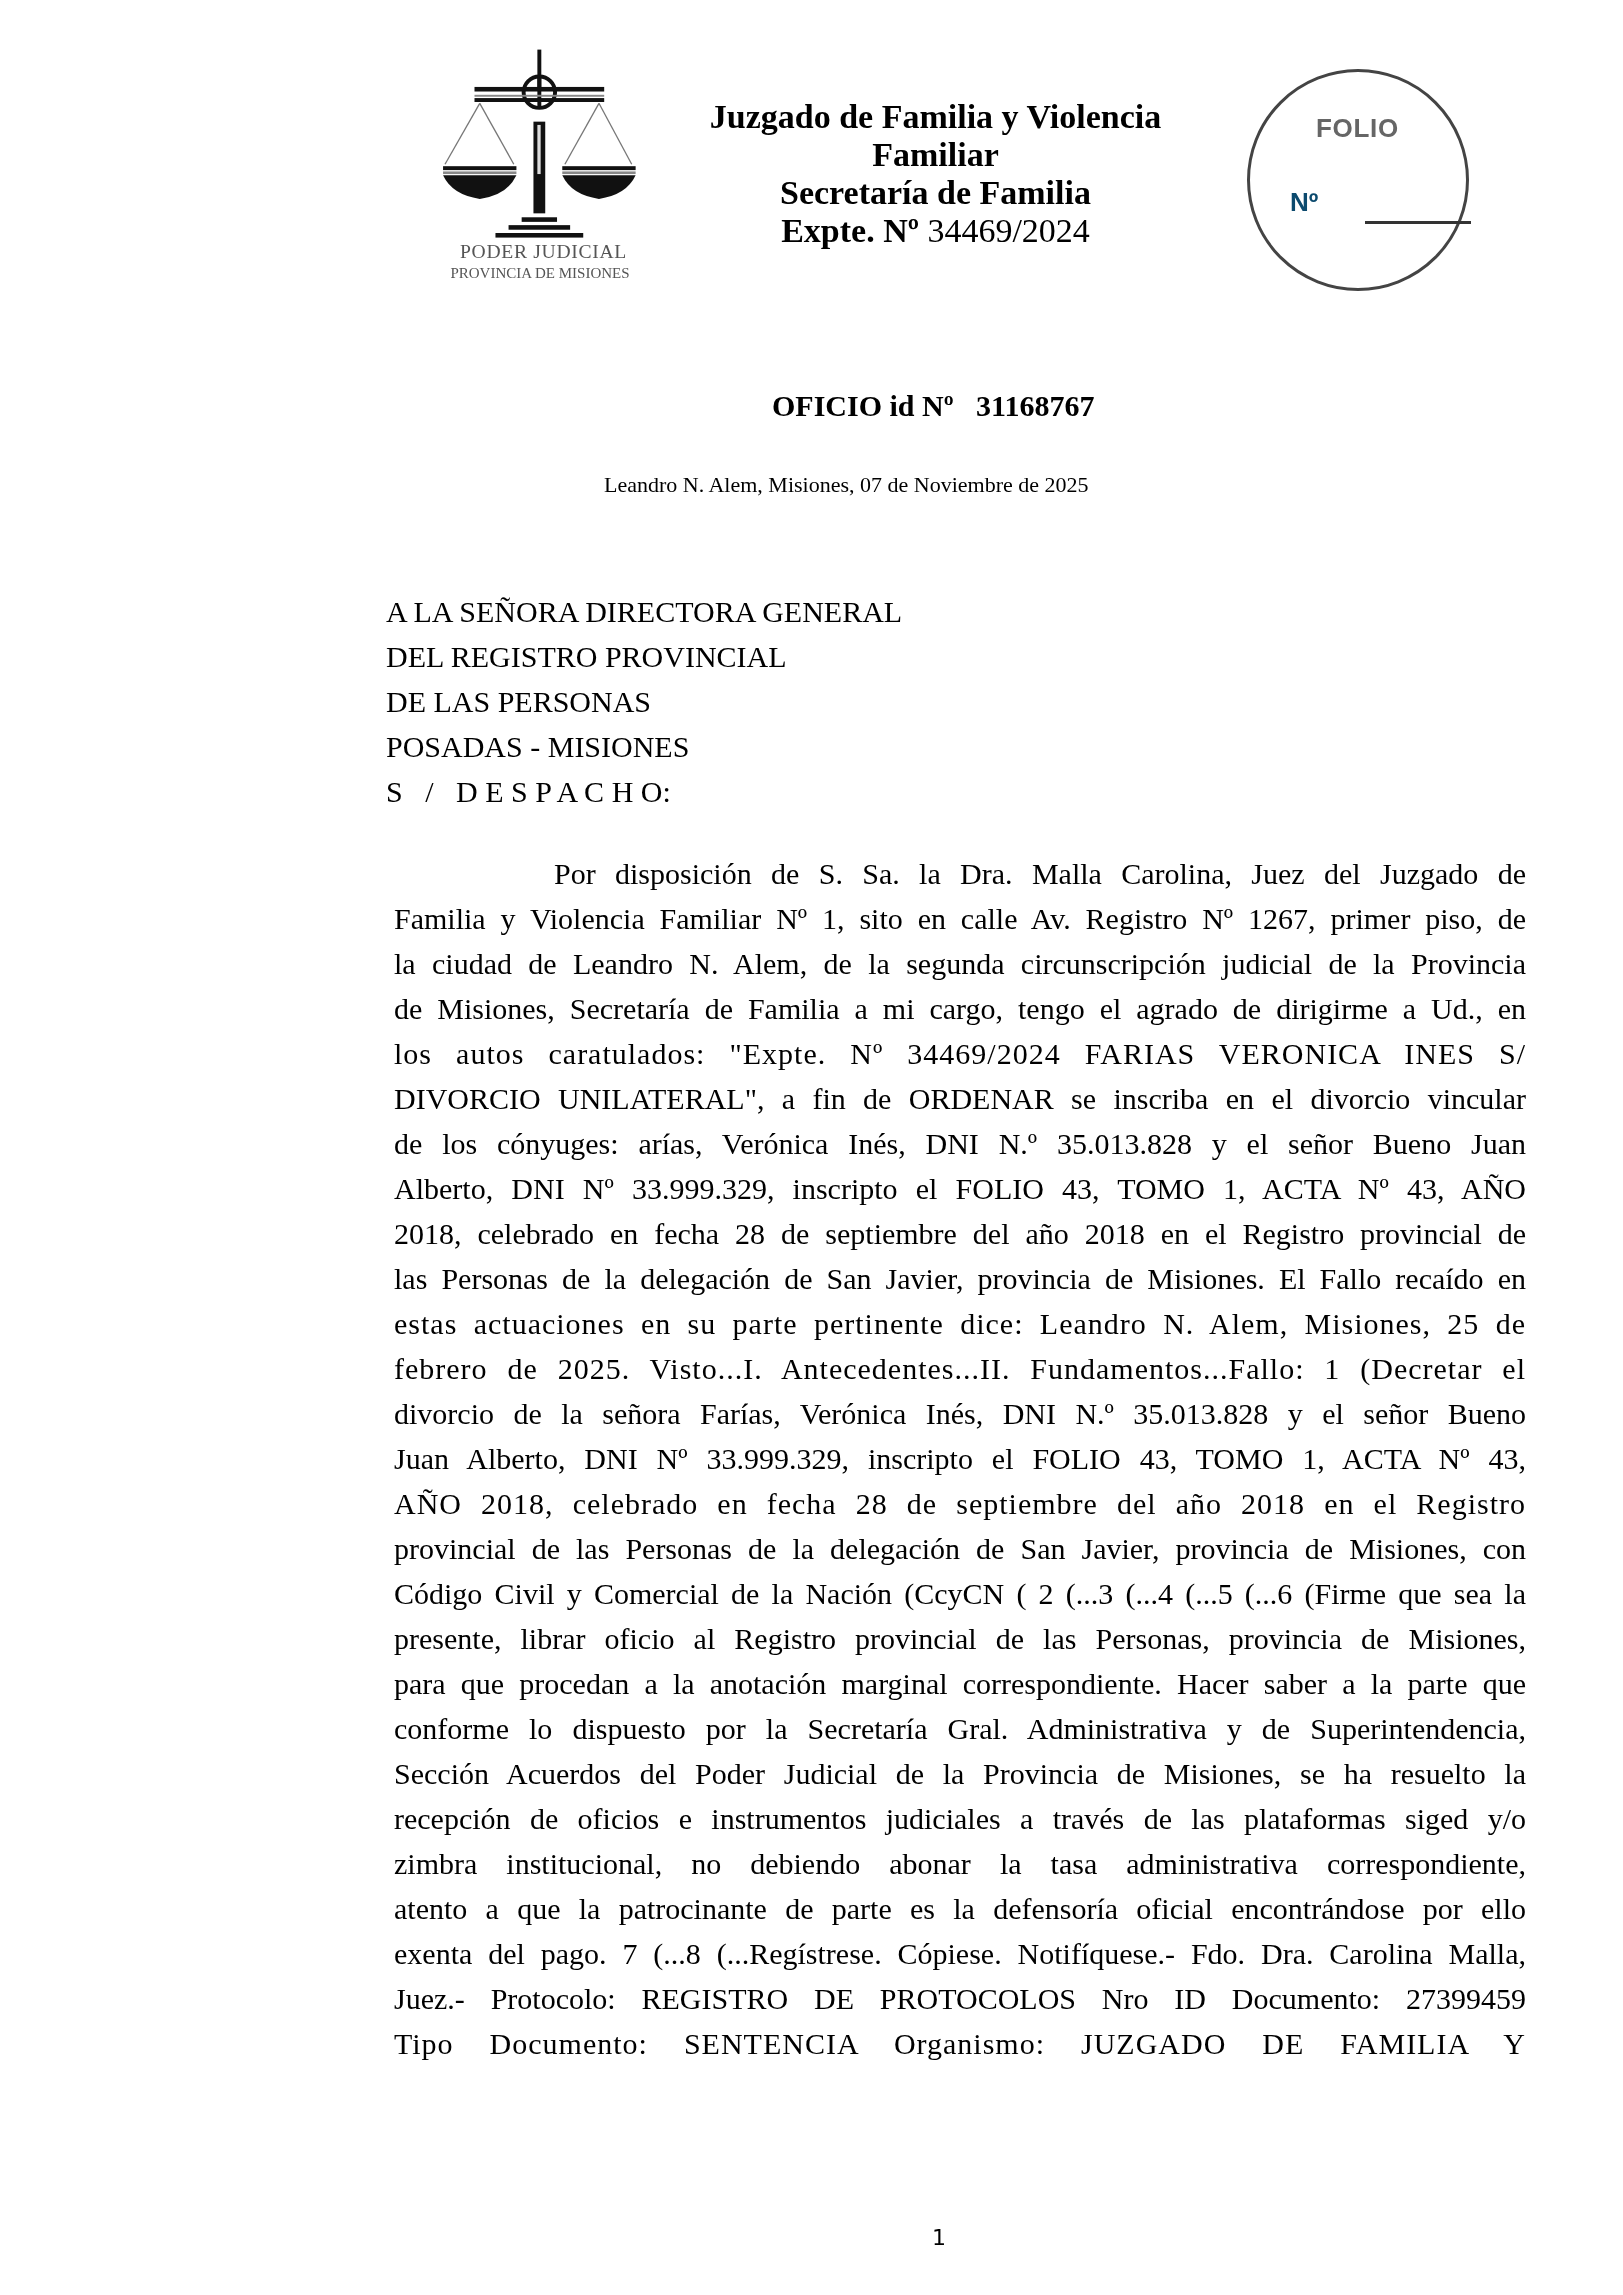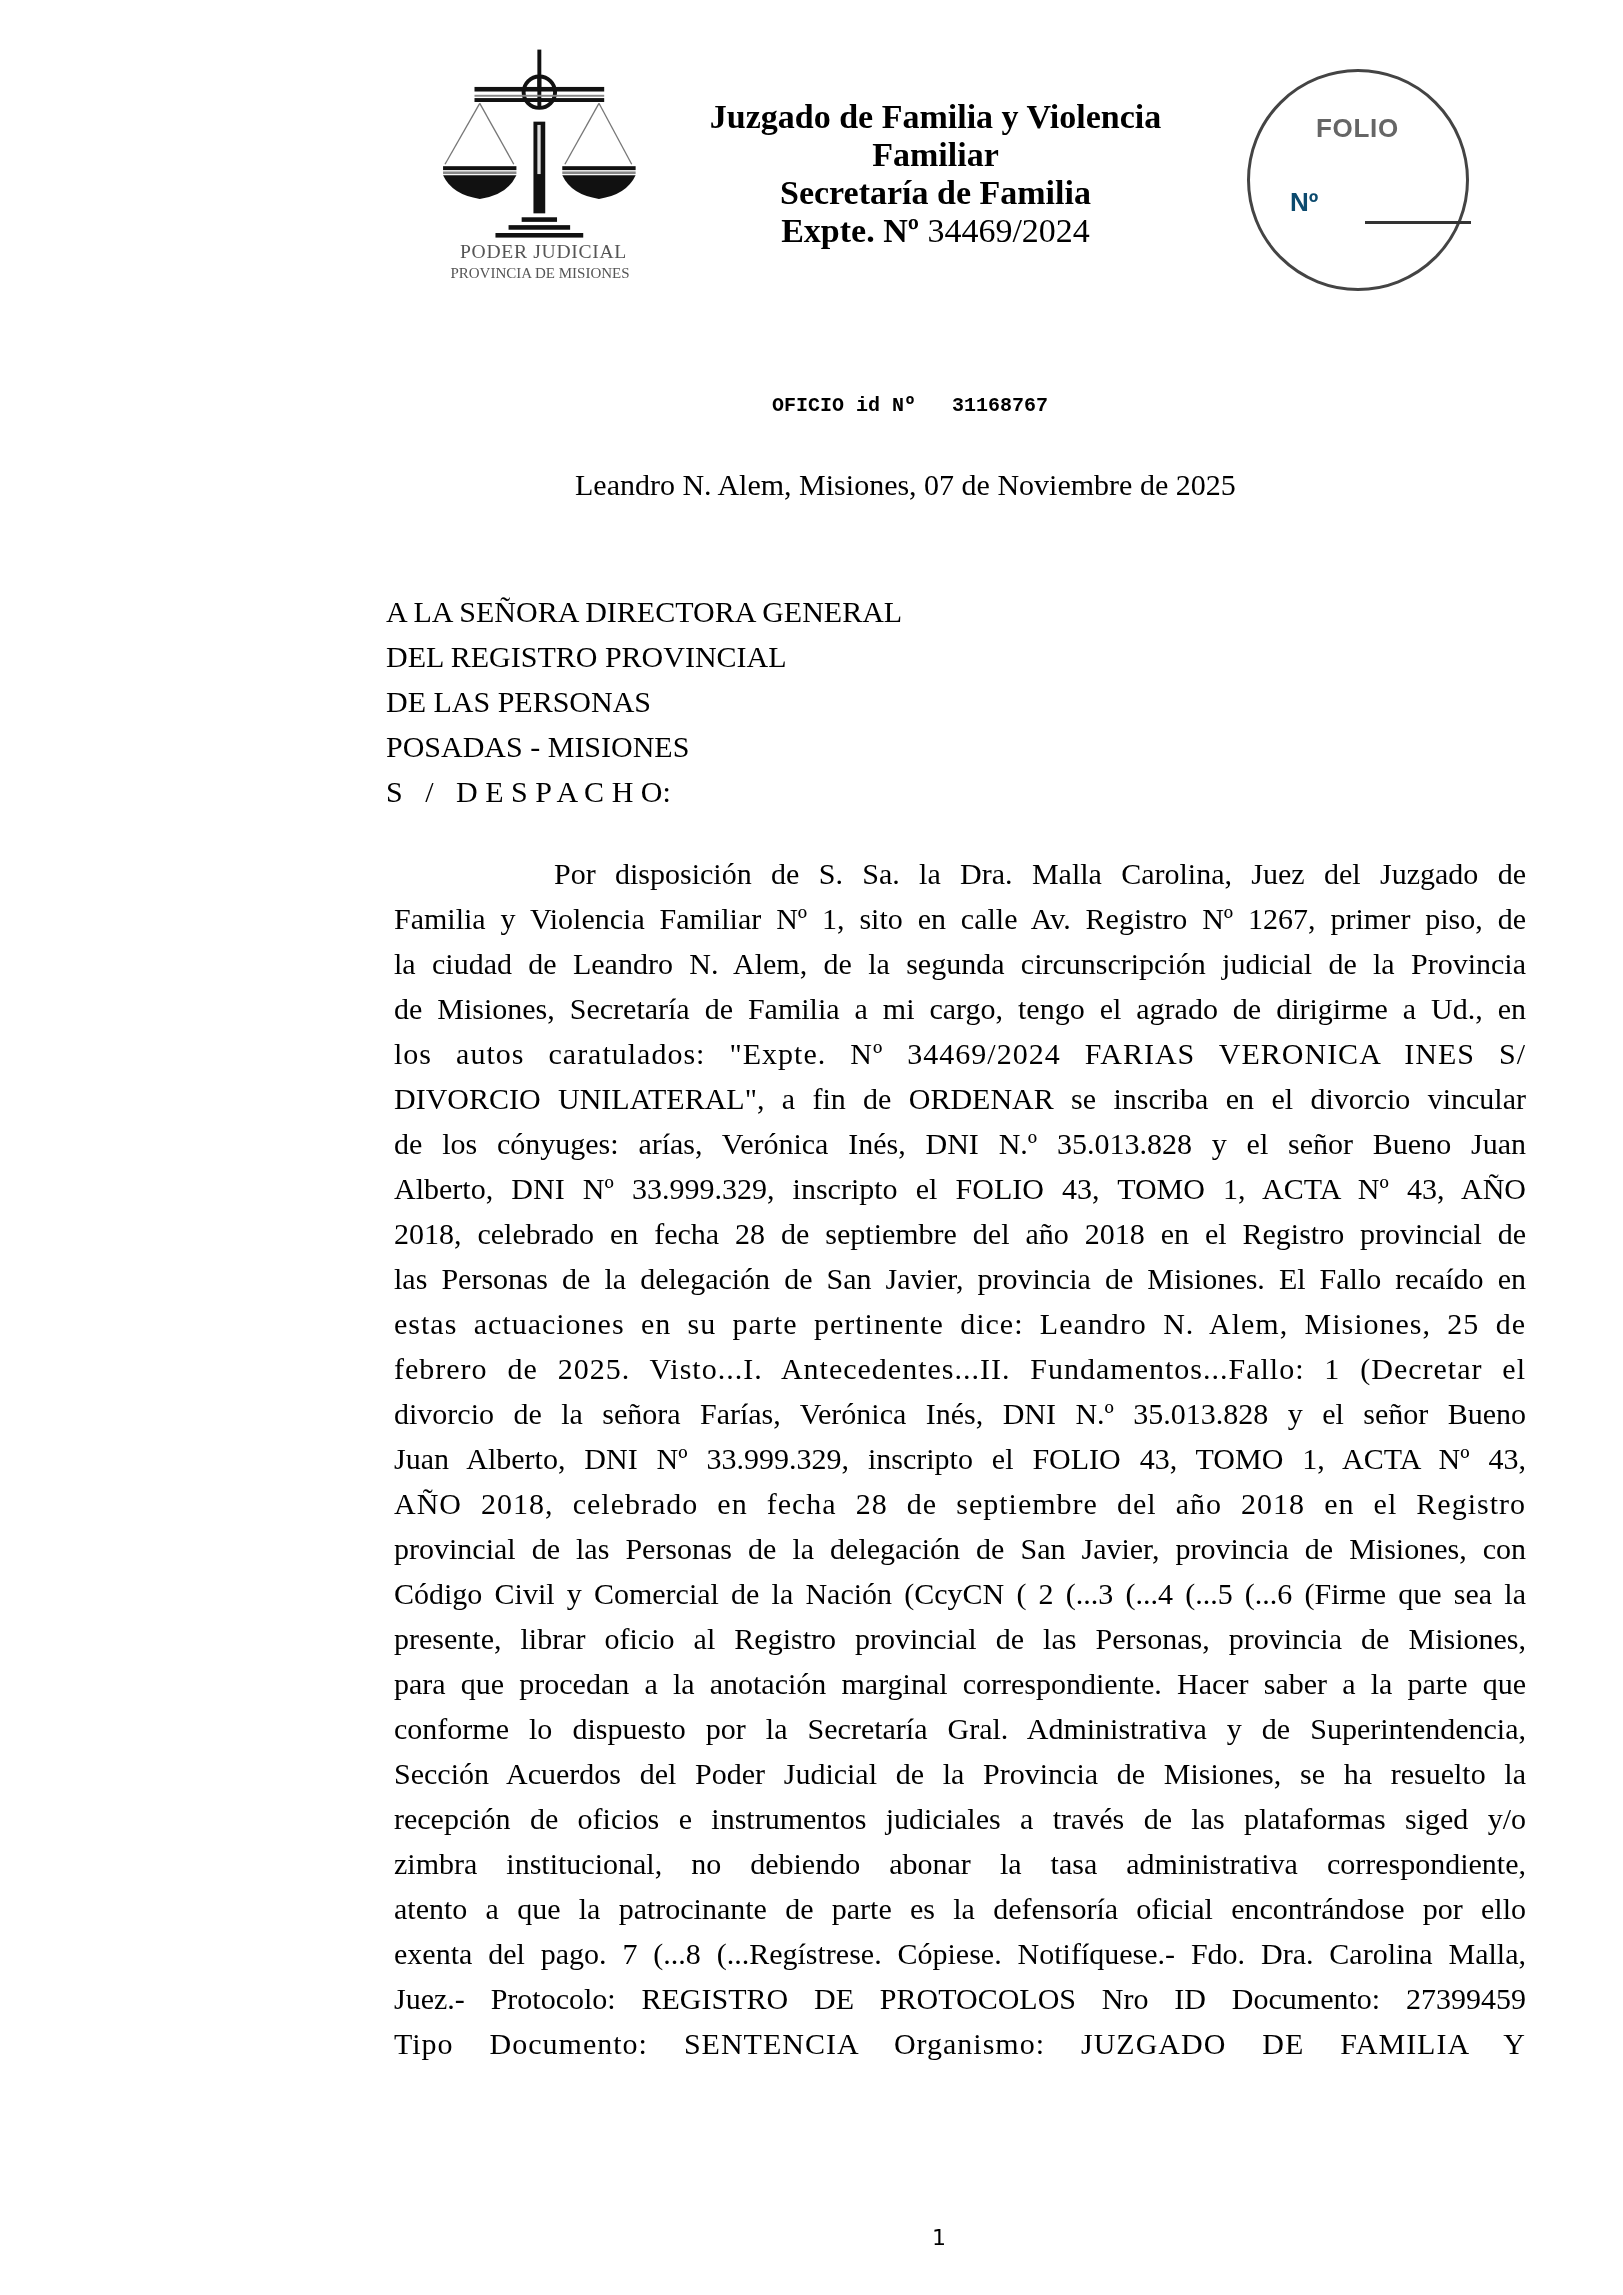--- a/index.html
+++ b/index.html
@@ -15,22 +15,22 @@
   #header-block .exp-num { font-weight:normal; }
 
   
   #folio { left:1247px; top:69px; width:222px; height:222px;font-weight:bold; }
   #folio .ring { position:absolute; inset:0; border:3.3px solid #444; border-radius:50%; box-sizing:border-box; }
   #folio .lbl { position:absolute; left:69px; top:44px; font-family:"Liberation Sans", sans-serif; font-size:26px; color:#666; letter-spacing:0.7px; }
   #folio .num { position:absolute; left:43px; top:118px; font-family:"Liberation Sans", sans-serif; font-size:26px; color:#0c4a6e; }
   #folio .line { position:absolute; left:118px; top:152px; width:106px; height:2.6px; background:#333; }
 
   
-  #oficio { left:772px; top:386px; font-weight:bold; font-size:20px; line-height:39px; white-space:pre;font-family:Liberation Mono, monospace; }
-  #fecha { left:575px; top:465px; font-size:30px; line-height:39px; }
+  #oficio { left:772px; top:386px; font-weight:bold; font-size:30px; line-height:39px; white-space:pre; }
+  #fecha { left:604px; top:465px; font-size:22px; line-height:39px; }
 
   
   #addressee { left:386px; top:589px; font-size:30px; line-height:45px; }
   #addressee div { white-space:pre; }
 
   
   #body-text { left:386px; top:851px; width:1140px; font-size:30px; line-height:45px; text-align:justify; }
   #body-text .indent { display:inline-block; width:160px; }
   #body-text .ln { display:block; text-align-last:justify; white-space:nowrap;margin-left:8px; }
   #body-text .ln.wide { letter-spacing:1px; }

